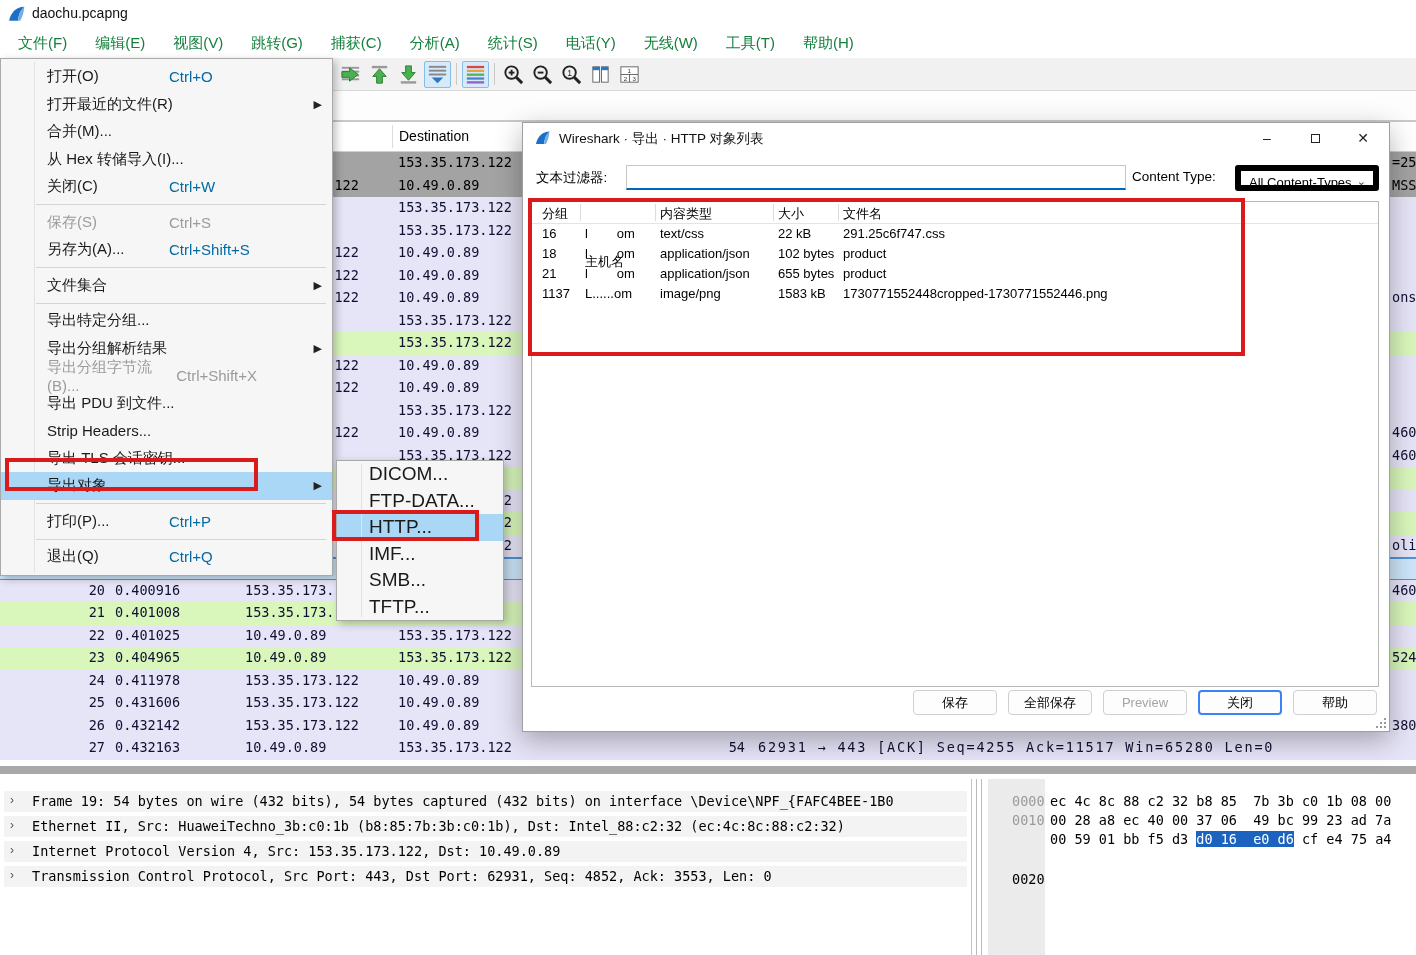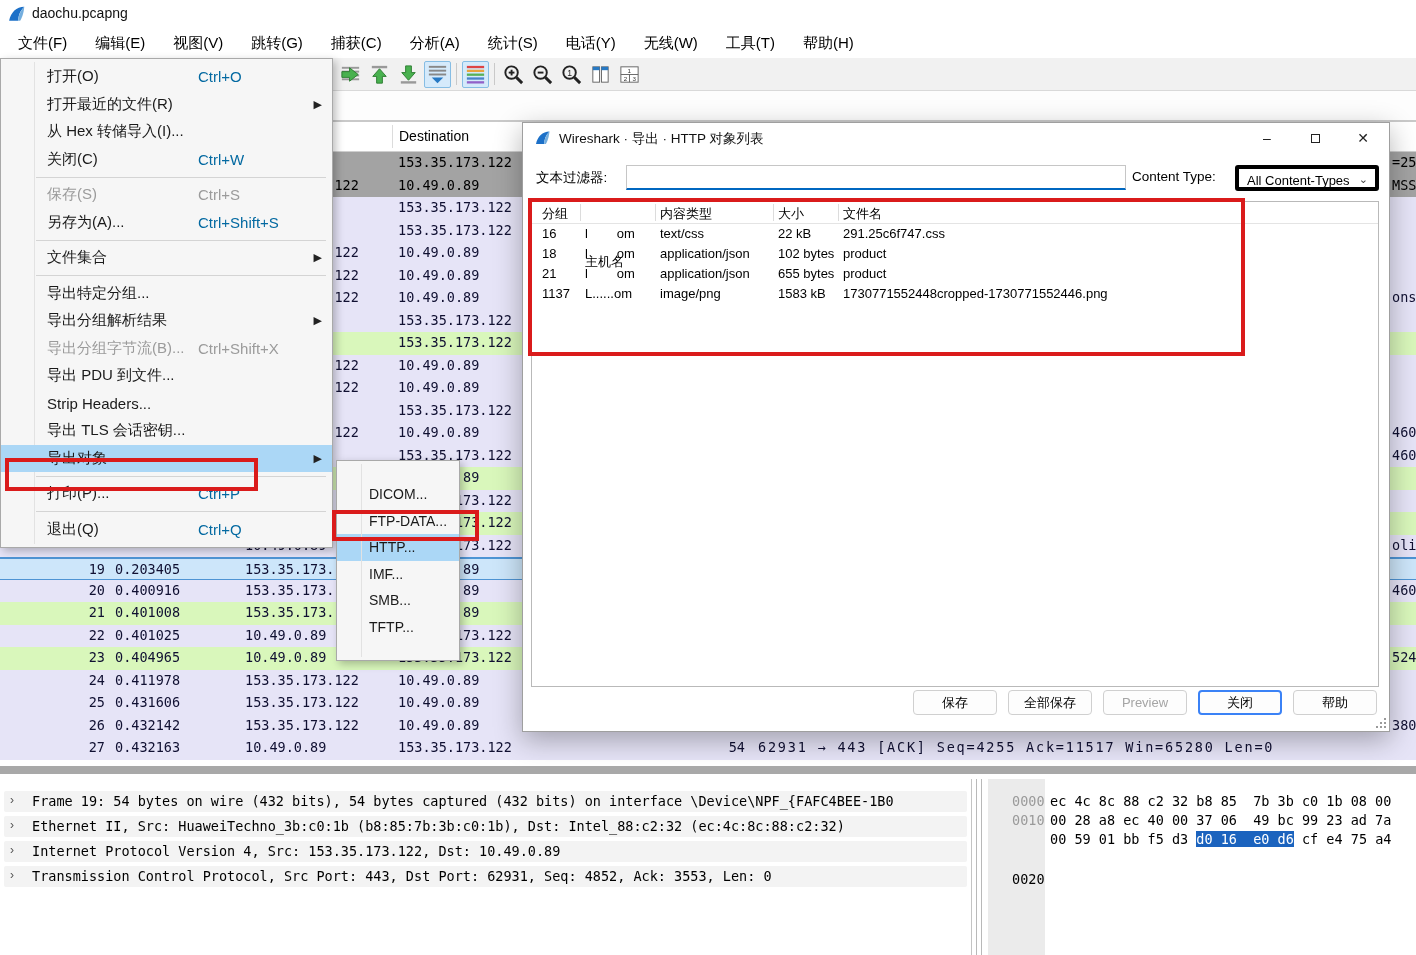--- a/index.html
+++ b/index.html
@@ -7,21 +7,21 @@
     font-family:"Liberation Sans", sans-serif; }
   #screen { position:absolute; inset:0; width:1416px; height:955px; background:#fff; overflow:hidden; }
 
   
   #titlebar { position:absolute; left:0; top:0; width:1416px; height:28px; background:#fff; }
   #titlebar svg { position:absolute; left:8px; top:5px; width:18px; height:18px; }
   #wintitle { position:absolute; left:32px; top:5px; font-size:14px; color:#111; }
 
   
   #menubar { position:absolute; left:0; top:28px; width:1416px; height:30px; background:#fff;
-    display:flex; align-items:center; padding-left:4px; font-size:15px; color:#000000; }
+    display:flex; align-items:center; padding-left:4px; font-size:15px; color:#15803d; }
   .menubar-item { padding:4px 14px; }
 
   
   #toolbar { position:absolute; left:0; top:58px; width:1416px; height:33px; background:#f1f1f1;
     border-bottom:1px solid #d9d9d9; display:flex; align-items:center; }
   #toolbar-pad { width:336px; flex:0 0 336px; }
   .tbtn { width:27px; height:27px; margin:0 1px; display:flex; align-items:center; justify-content:center;
     border:1px solid transparent; border-radius:2px; }
   .tbtn.active { background:#d5eafb; border-color:#86bde4; }
   .tbtn svg { width:23px; height:23px; }
@@ -70,50 +70,50 @@
   .hexrow .off { position:absolute; left:28px; color:#9a9a9a; }
   .hexrow .off.on { color:#000;margin-top:40px; }
   .hexrow .bytes { position:absolute; left:66px; color:#000; }
   .hexsel { background:#1b63be; color:#fff; }
   #hexrows { padding-top:14px; }
 
   
   #filemenu { position:absolute; left:0; top:58px; width:333px; background:#f6f6f6;
     border:1px solid #a9a9a9; box-shadow:3px 3px 8px rgba(0,0,0,.25); padding:4px 0; font-size:15px; color:#1a1a1a; }
   #filemenu .gutter { position:absolute; left:33px; top:3px; bottom:3px; width:1px; background:#e2e2e2; }
-  .mitem { position:relative; display:flex; align-items:center; height:27.5px; padding:0 16px 0 46px; }
+  .mitem { position:relative; display:flex; align-items:center; height:27.5px; padding:0 45px 0 46px; }
   .mitem .mshort { margin-left:auto; width:118px; text-align:left; color:#0369a1; }
   .mitem.disabled, .mitem.disabled .mshort { color:#9b9b9b; }
   .mitem.hover { background:#abd7f6; }
   .mitem .marrow { position:absolute; right:10px; top:7px; font-size:11px; color:#222; }
   .msep { height:1px; background:#d4d4d4; margin:3.5px 6px 3.5px 35px; }
 
   
-  #submenu { position:absolute; left:336px; top:460px; width:124px; background:#f6f6f6;
-    border:1px solid #a9a9a9; box-shadow:3px 3px 8px rgba(0,0,0,.25); padding:20px 0; font-size:14px; color:#1a1a1a; }
+  #submenu { position:absolute; left:336px; top:460px; width:168px; background:#f6f6f6;
+    border:1px solid #a9a9a9; box-shadow:3px 3px 8px rgba(0,0,0,.25); padding:0 0; font-size:19px; color:#1a1a1a; }
   #submenu .gutter { position:absolute; left:24px; top:3px; bottom:3px; width:1px; background:#e2e2e2; }
   .smitem { display:flex; align-items:center; height:26.5px; padding:0 8px 0 32px; }
   .smitem.hover { background:#abd7f6; }
 
   
   #dialog { position:absolute; left:522px; top:122px; width:868px; height:610px; background:#fff;
     border:1px solid #9f9f9f; box-shadow:0 8px 26px rgba(0,0,0,.3); }
   #dlg-titlebar { position:absolute; left:0; top:0; width:100%; height:30px; background:#fff; }
   #dlg-titlebar svg { position:absolute; left:12px; top:7px; width:16px; height:16px; }
   #dlg-title { position:absolute; left:36px; top:7px; font-size:13.5px; color:#111; }
   .wctl { position:absolute; top:0; width:44px; height:30px; text-align:center; line-height:30px;
     font-size:14px; color:#222; }
   #dlg-min { right:100px; } #dlg-max { right:52px; } #dlg-close { right:4px; }
   #dlg-max i { display:inline-block; width:9px; height:9px; border:1px solid #222; }
   #dlg-filterrow { position:absolute; left:0; top:40px; width:100%; height:30px; }
   #dlg-filterlabel { position:absolute; left:13px; top:6px; font-size:13.5px; color:#000; }
   #dlg-filterinput { position:absolute; left:103px; top:2px; width:500px; height:25px; border:1px solid #c6c6c6;
     border-bottom:2px solid #0067c0; background:#fff; font-size:13px; padding:0 6px; outline:none; }
   #dlg-ctlabel { position:absolute; left:609px; top:6px; font-size:13.5px; color:#000; }
-  #dlg-ctselect { position:absolute; left:712px; top:2px; width:144px; height:26px; border:4px solid #000000;
+  #dlg-ctselect { position:absolute; left:712px; top:2px; width:144px; height:26px; border:6px solid #000000;
     border-radius:3px; background:#fff; font-size:13px; }
   #dlg-ctvalue { position:absolute; left:8px; top:4px; }
   #dlg-ctchev { position:absolute; right:7px; top:4px; color:#444; font-size:11px; }
   #dlg-list { position:absolute; left:8px; top:78px; width:848px; height:486px; border:1px solid #b9b9b9;
     background:#fff; overflow:hidden; }
   #dlg-listheader { position:relative; height:22px; font-size:13px; color:#000; border-bottom:1px solid #e4e4e4; }
   #dlg-listheader span { position:absolute; top:3px; }
   #dlg-listheader .vline { position:absolute; top:2px; bottom:2px; width:1px; background:#dcdcdc; }
   .objrow { position:relative; height:20px; font-size:13px; color:#000; }
   .objrow span { position:absolute; top:2px; white-space:pre; }
@@ -500,20 +500,23 @@
       <div class="gutter"></div>
       <div class="mitem">
         <span class="mlabel">打开(O)</span>
         <span class="mshort">Ctrl+O</span>
       </div>
       <div class="mitem">
         <span class="mlabel">打开最近的文件(R)</span>
         <span class="marrow">▶</span>
       </div>
       <div class="mitem">
+        <span class="mlabel">合并(M)...</span>
+      </div>
+      <div class="mitem">
         <span class="mlabel">从 Hex 转储导入(I)...</span>
       </div>
       <div class="mitem">
         <span class="mlabel">关闭(C)</span>
         <span class="mshort">Ctrl+W</span>
       </div>
       <div class="msep"></div>
       <div class="mitem disabled">
         <span class="mlabel">保存(S)</span>
         <span class="mshort">Ctrl+S</span>

